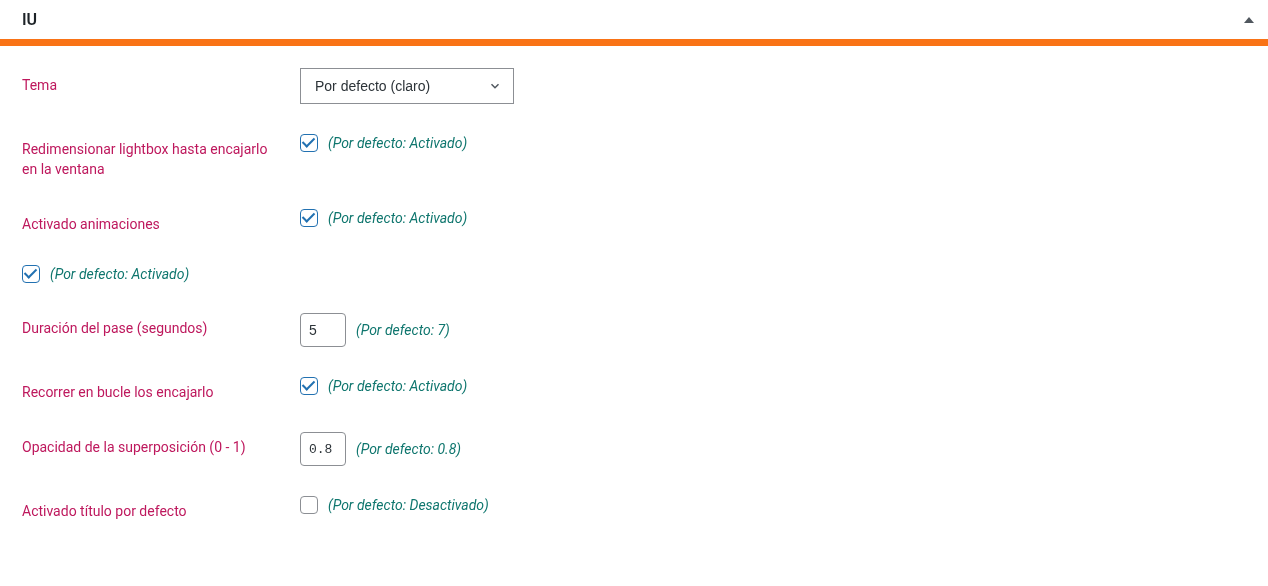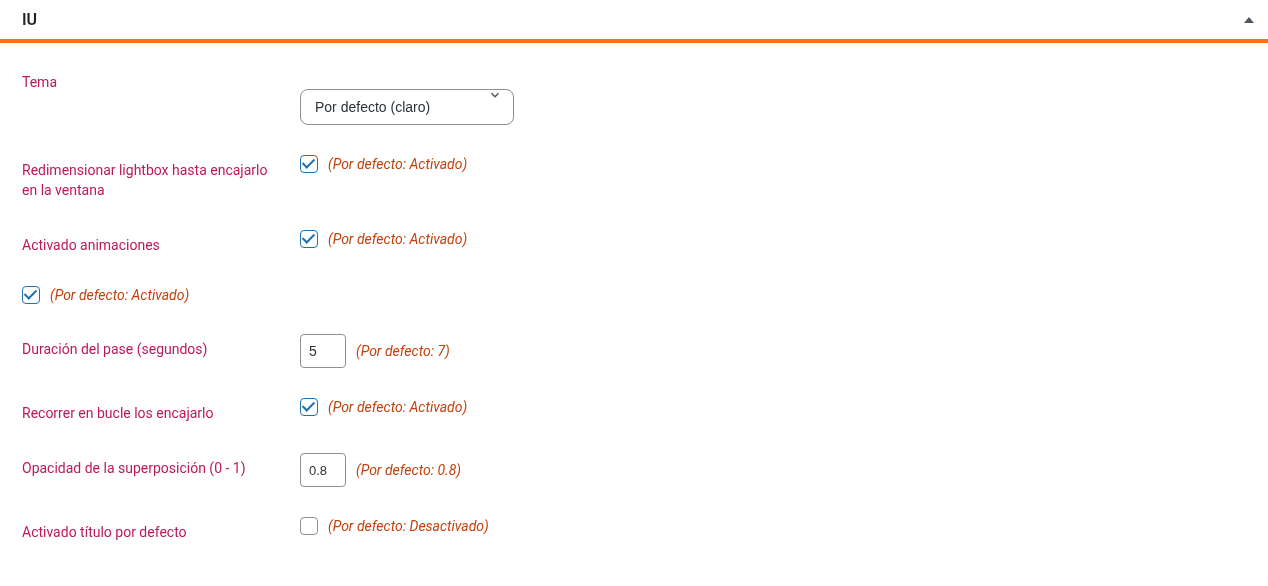--- a/index.html
+++ b/index.html
@@ -12,21 +12,21 @@
       font-size: 14px;
       color: #1d2327;
       background: #ffffff;
       width: 1268px;
     }
     .panel-header {
       display: flex;
       justify-content: space-between;
       align-items: center;
       padding: 10px 14px 10px 22px;
-      border-bottom: 4px solid #f97316;
+      border-bottom: 7px solid #f97316;
     }
     .panel-title {
       font-size: 16px;
       font-weight: 600;
     }
     .collapse-toggle {
       width: 0;
       height: 0;
       border-left: 5px solid transparent;
       border-right: 5px solid transparent;
@@ -63,29 +63,28 @@
     }
     .select-wrap {
       position: relative;
       display: inline-block;
     }
     .select-control {
       -webkit-appearance: none;
       -moz-appearance: none;
       appearance: none;
       border: 1px solid #8c8f94;
-      border-radius: 8px;
+      border-radius: 0;
       background: #ffffff;
       padding: 6px 40px 6px 14px;
       font-size: 14px;
       color: #2c3338;
       min-width: 214px;
       height: 36px;
       cursor: pointer;
-      margin-top: 24px;
     }
     .select-chevron {
       position: absolute;
       right: 12px;
       top: 50%;
       transform: translateY(-50%);
       pointer-events: none;
     }
     .select-chevron svg {
       display: block;
@@ -120,26 +119,26 @@
     .number-input {
       border: 1px solid #8c8f94;
       border-radius: 4px;
       padding: 5px 8px;
       font-size: 14px;
       width: 46px;
       height: 34px;
       color: #2c3338;
     }
     .mono-input {
-      font-family: Liberation Sans, sans-serif;
+      font-family: Liberation Mono, monospace;
       font-size: 13px;
     }
     .hint {
       font-style: italic;
-      color: #c2410c;
+      color: #0f766e;
       font-size: 14px;
     }
   </style>
 </head>
 <body>
 
 <div class="panel-header">
   <div class="panel-title">IU</div>
   <div class="collapse-toggle"></div>
 </div>

